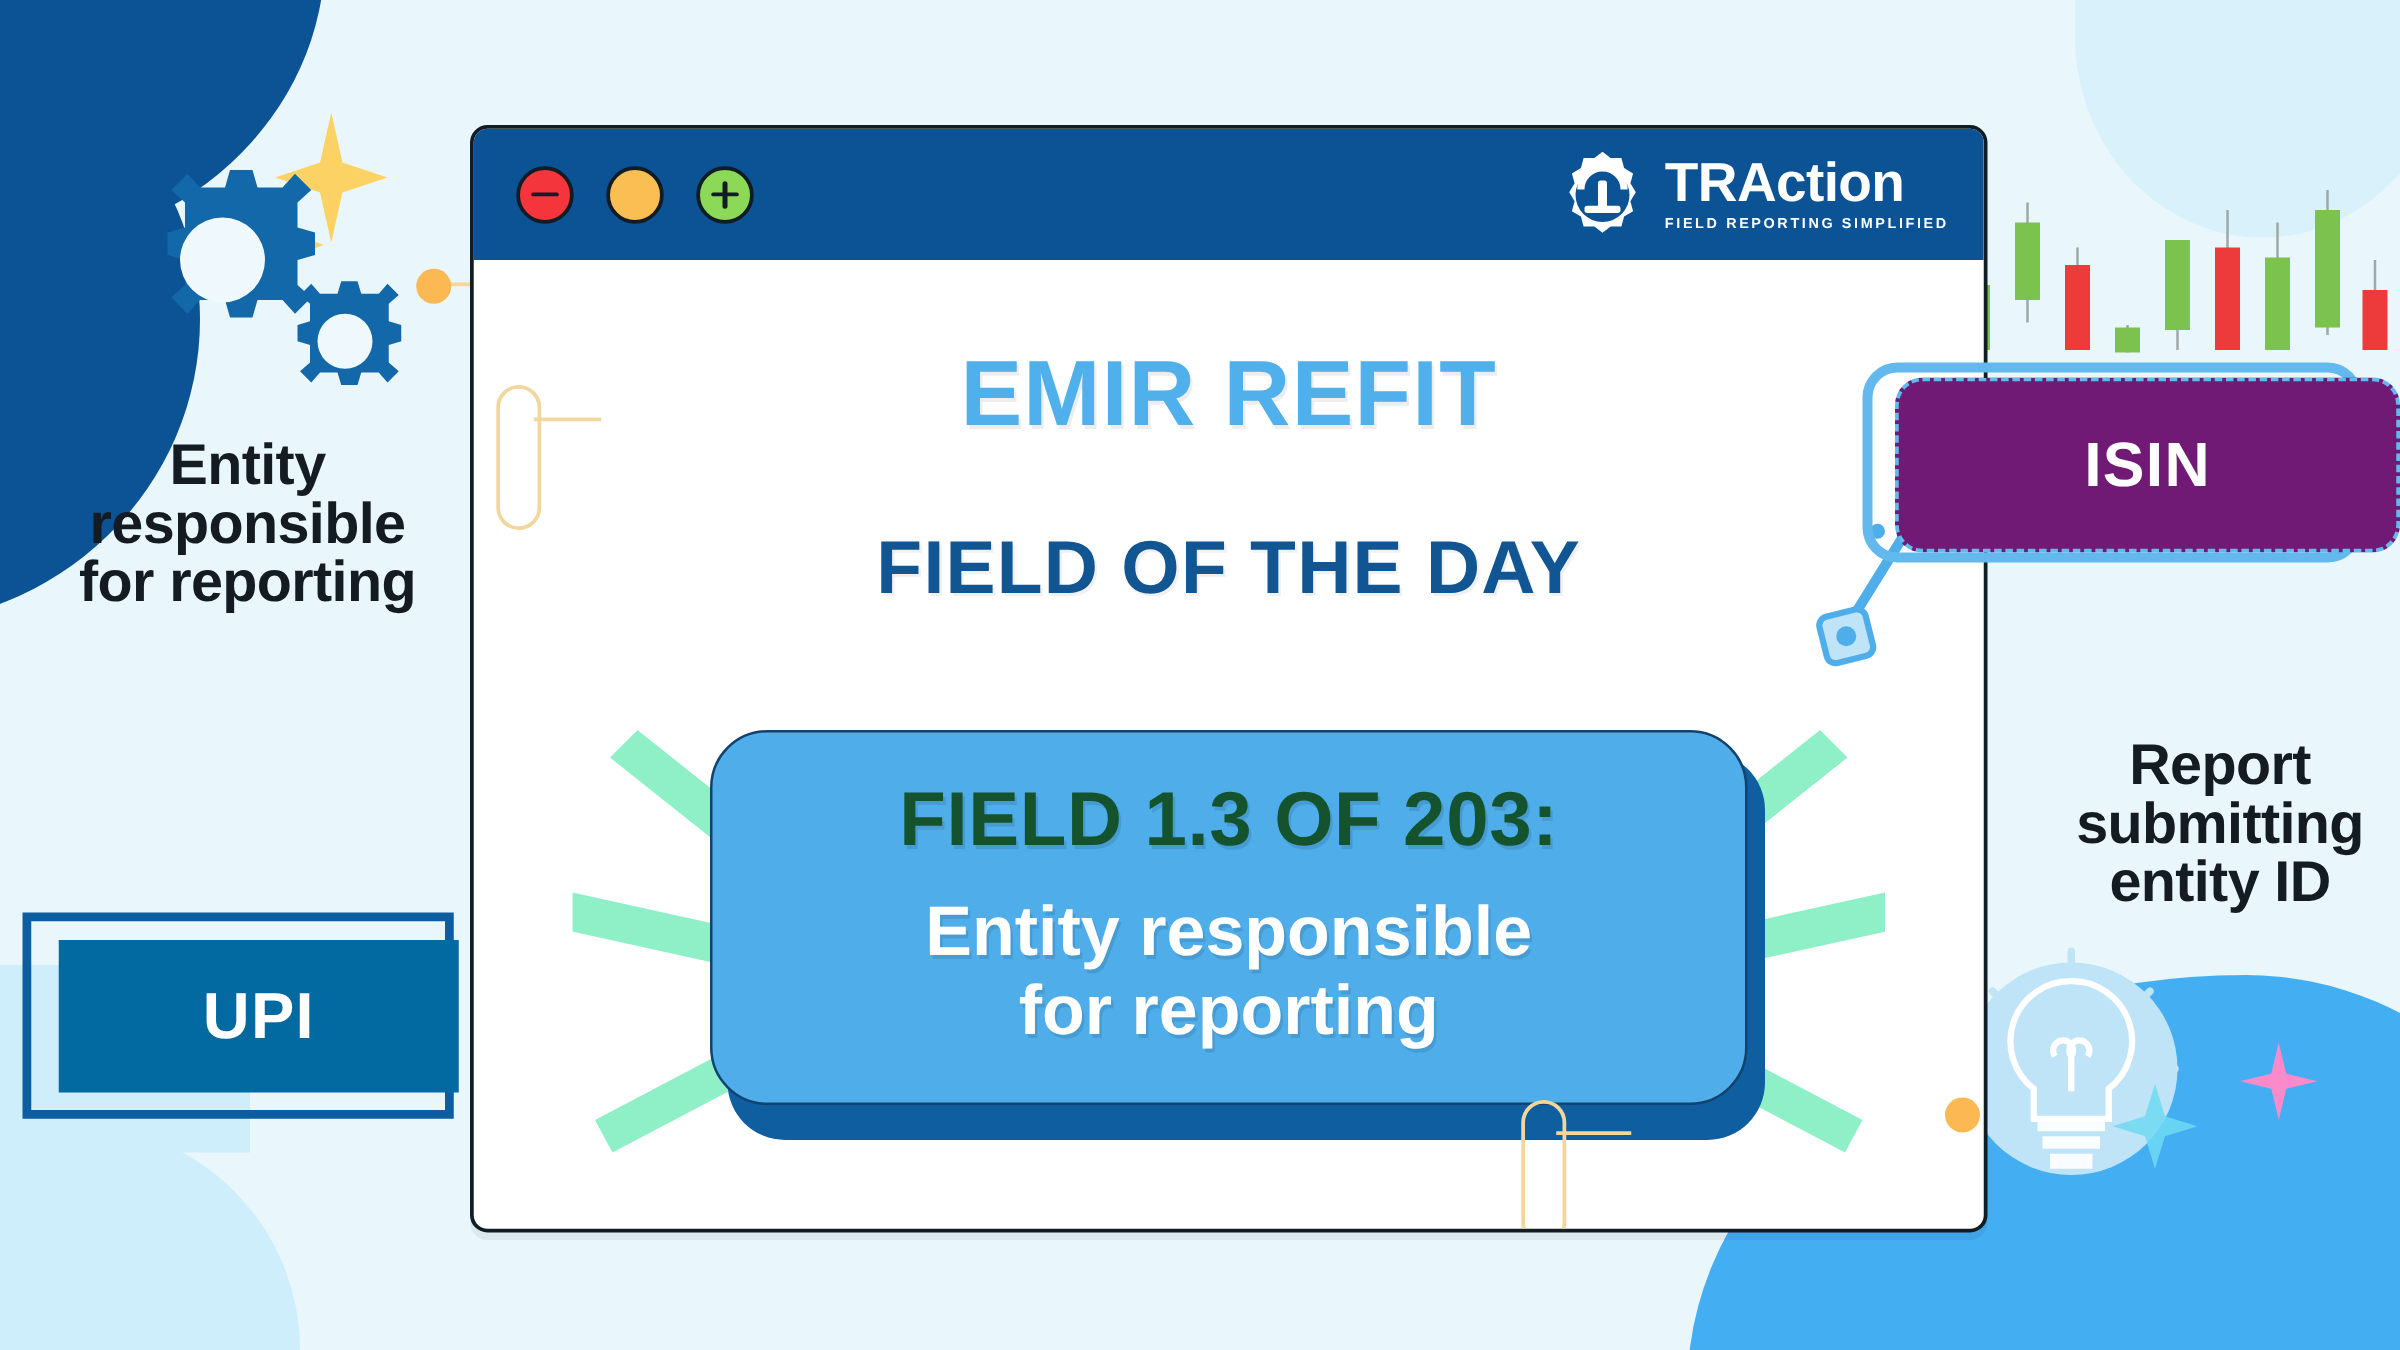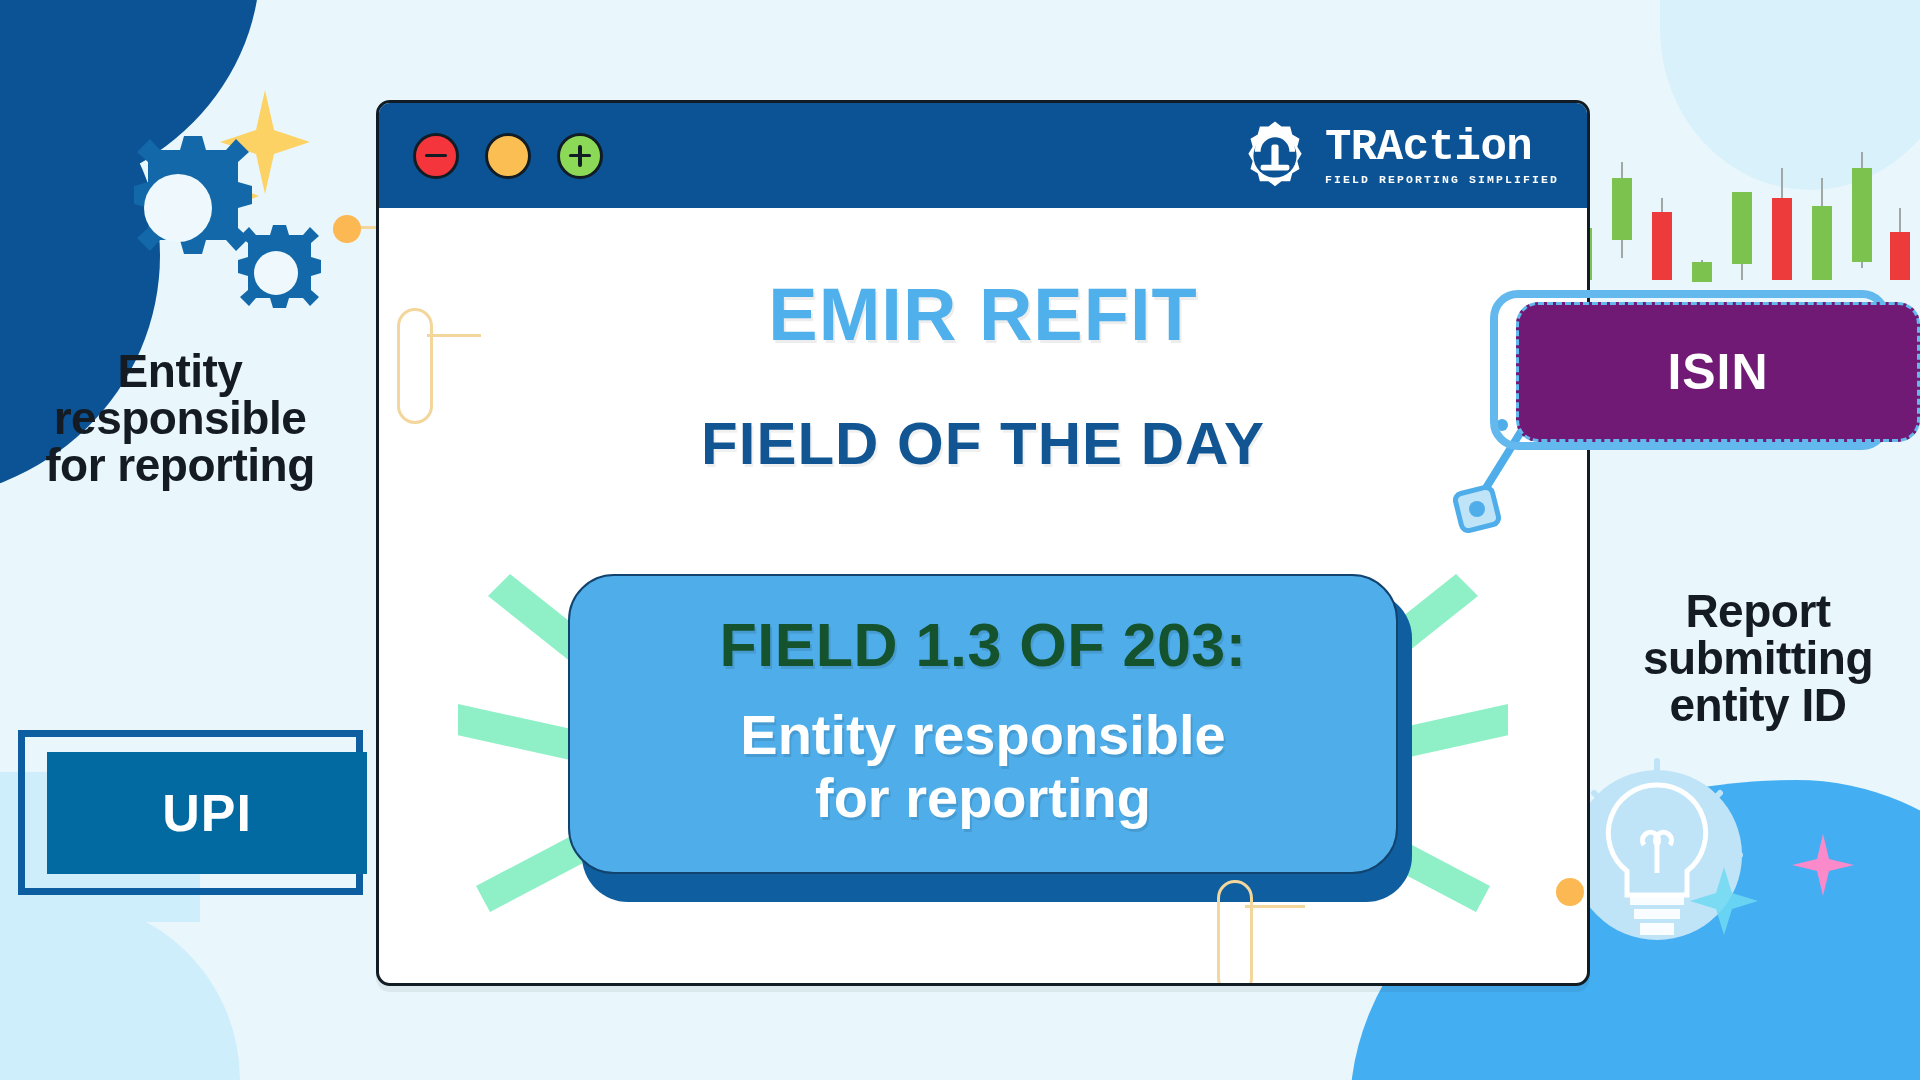--- a/index.html
+++ b/index.html
@@ -22,21 +22,21 @@
 
   
   .window{
     position:absolute;left:376px;top:100px;width:1208px;height:880px;
     background:#ffffff;border:3px solid #111c24;border-radius:14px;
     box-shadow:0 6px 0 rgba(0,0,0,.06);
     overflow:hidden;z-index:5;
   }
   .titlebar{
     height:105px;background:#0B5394;display:flex;align-items:center;
-    padding:0 28px 0 34px;box-sizing:border-box;position:relative;font-family:Liberation Mono, monospace;
+    padding:0 28px 0 34px;box-sizing:border-box;position:relative;
   }
   .dots{display:flex;gap:26px;align-items:center;}
   .dot{width:46px;height:46px;border-radius:50%;border:3px solid #111c24;box-sizing:border-box;
        display:flex;align-items:center;justify-content:center;position:relative;}
   .dot.red{background:#F4353B;}
   .dot.yellow{background:#FBBE52;}
   .dot.green{background:#8BD957;}
   .dot .bar{position:absolute;background:#111c24;border-radius:2px;}
   .dot.red .bar.h{width:22px;height:3.5px;}
   .dot.green .bar.h{width:22px;height:3.5px;}
@@ -48,21 +48,21 @@
   .logo-word{color:#ffffff;font-size:44px;font-weight:bold;letter-spacing:-0.5px;}
   .logo-tag{color:#ffffff;font-size:11.5px;font-weight:bold;letter-spacing:2.1px;margin-top:5px;}
 
   
   .content{position:relative;height:775px;display:flex;flex-direction:column;align-items:center;gap:48px;}
   .h1{
     margin-top:64px;color:#4FB0EC;font-size:74px;font-weight:bold;letter-spacing:1px;
     text-shadow:2px 3px 0 rgba(0,0,0,.07);
   }
   .h2{
-    margin-top:4px;color:#115693;font-size:60px;font-weight:bold;letter-spacing:1px;
+    margin-top:14px;color:#115693;font-size:60px;font-weight:bold;letter-spacing:1px;
     text-shadow:2px 3px 0 rgba(0,0,0,.06);
   }
 
   
   .card-wrap{position:relative;margin-top:48px;width:830px;}
   .card-shadow{
     position:absolute;left:14px;top:18px;width:830px;height:310px;
     background:#0F5FA0;border-radius:46px;
   }
   .card{
@@ -78,21 +78,21 @@
 
   .rays{position:absolute;left:-110px;top:-40px;width:1050px;height:420px;pointer-events:none;}
 
   
   .pill{position:absolute;border:3px solid #F3D69B;border-radius:40px;background:transparent;}
   .pill-left{left:18px;top:100px;width:30px;height:110px;}
   .pill-bottom{left:838px;top:672px;width:30px;height:110px;}
   .pill-line{position:absolute;height:3px;background:#F3D69B;}
 
   
-  .ann{position:absolute;z-index:6;}
+  .ann{position:absolute;z-index:6;padding-left:18px;}
   .ann-text{
     color:#151b22;font-weight:bold;text-align:center;line-height:1.02;
     font-size:46px;letter-spacing:-0.5px;
   }
   .lbl-left{left:0px;top:348px;width:360px;}
   .lbl-right{left:1596px;top:588px;width:324px;font-size:44px;}
 
   
   .upi-frame{position:absolute;left:18px;top:730px;width:345px;height:165px;border:7px solid #0D5EA0;box-sizing:border-box;z-index:6;}
   .upi-back{position:absolute;left:0px;top:772px;width:200px;height:150px;background:#cfeefb;z-index:5;}

